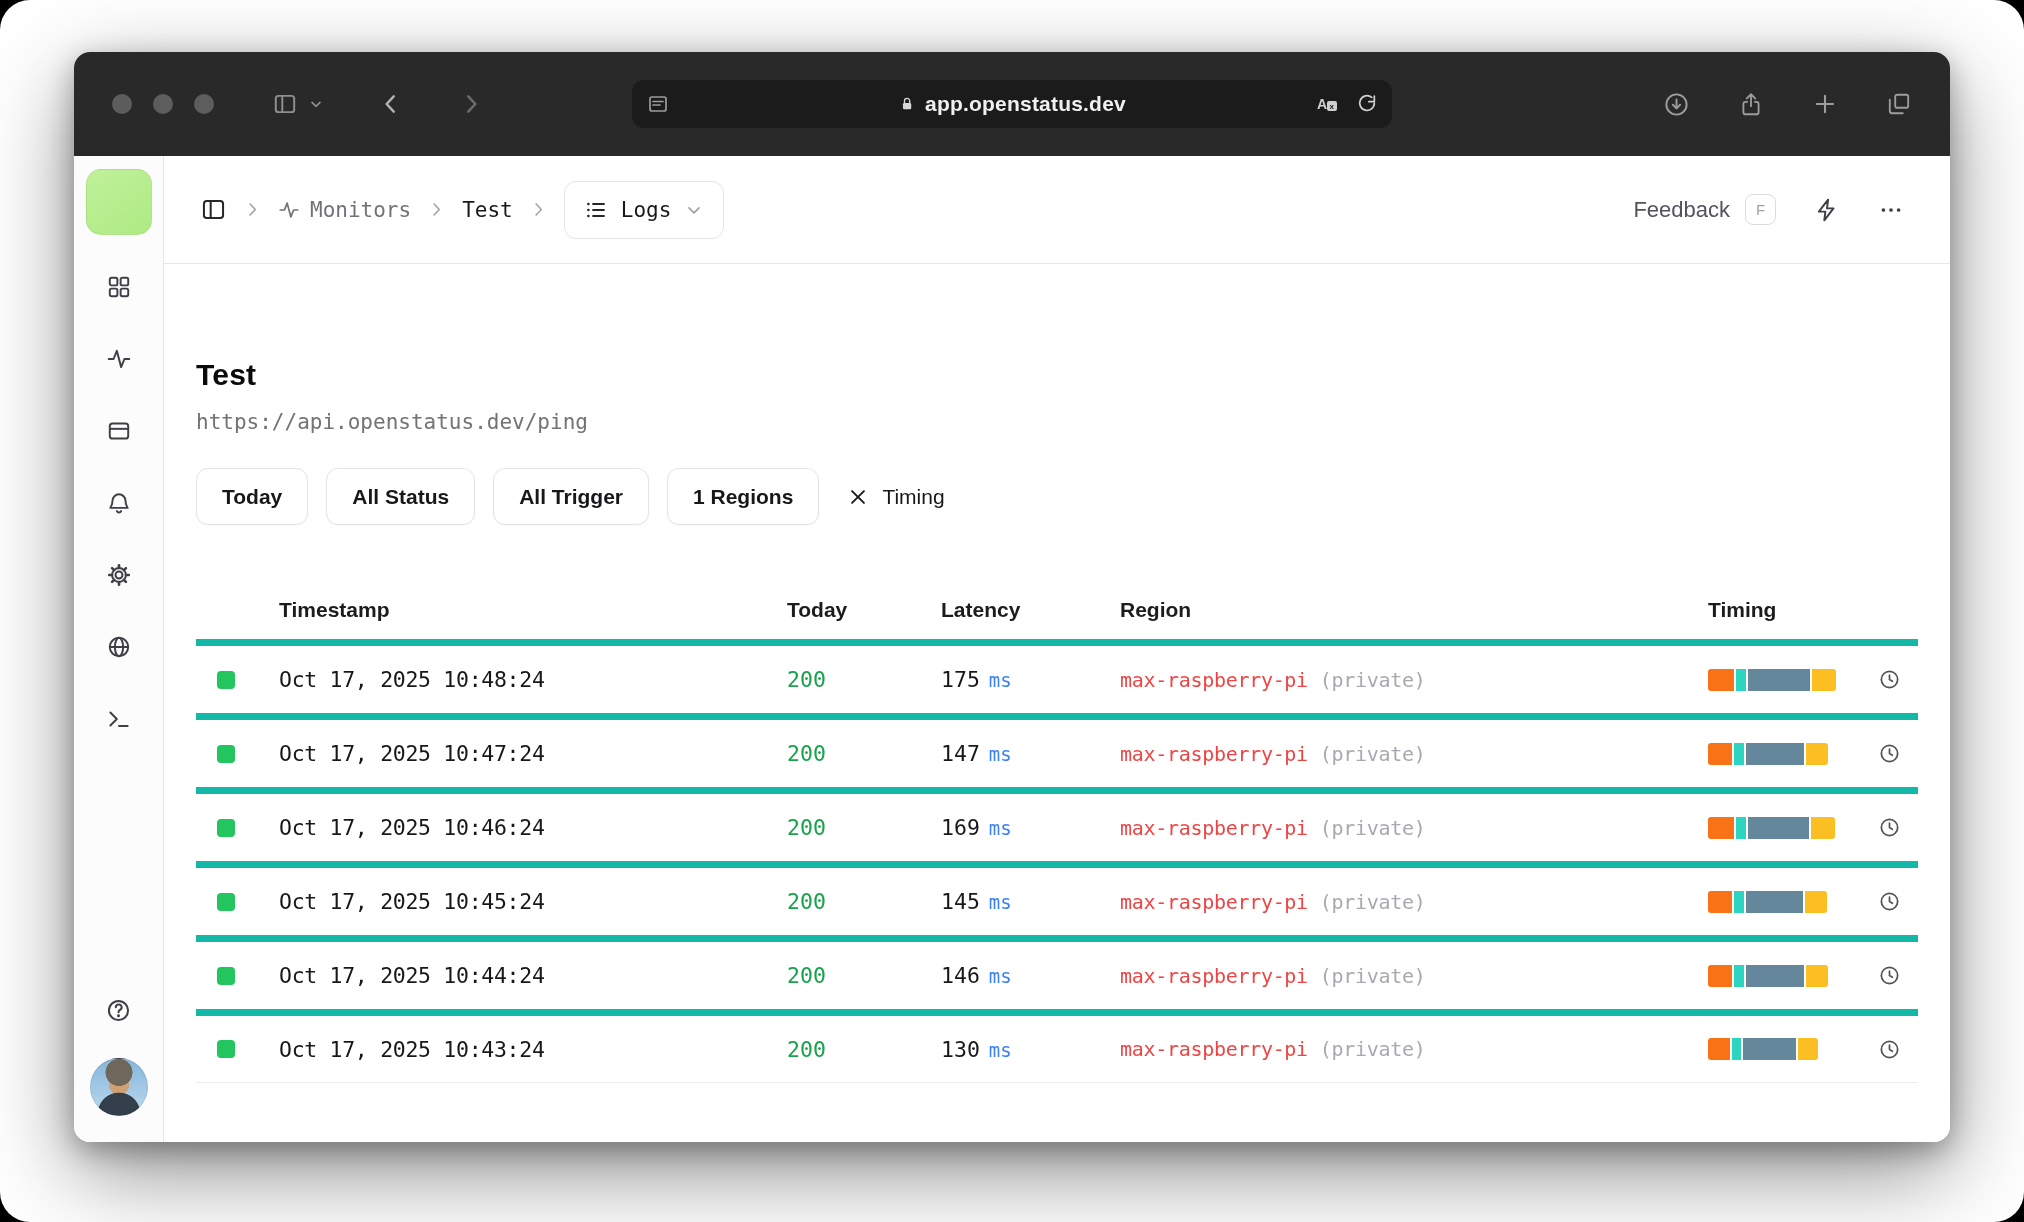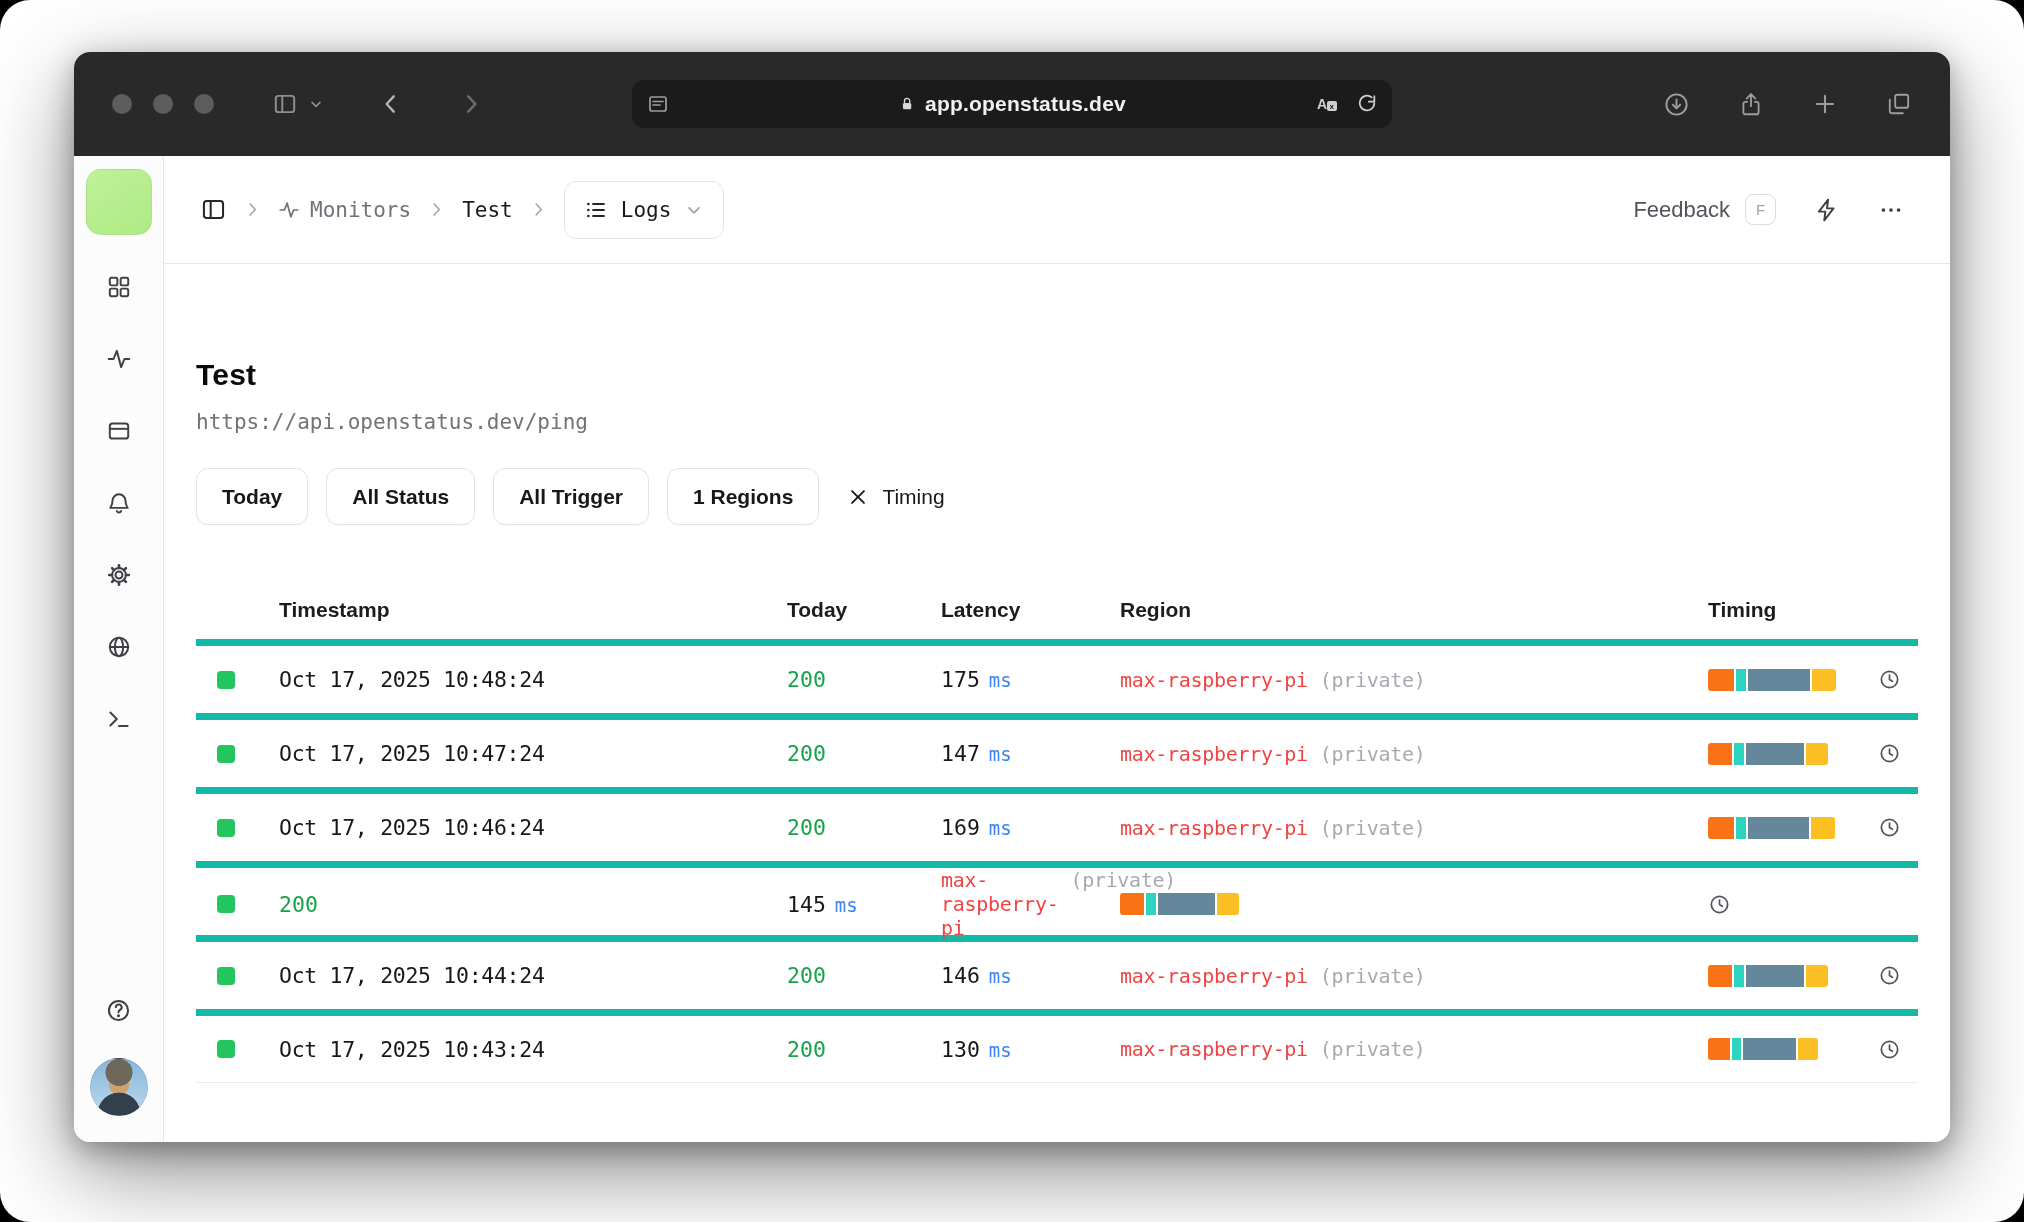--- a/index.html
+++ b/index.html
@@ -510,20 +510,21 @@
                       <circle cx="12" cy="12" r="8.5"></circle>
                       <polyline points="12 7.5 12 12 15 13.8"></polyline>
                     </svg>
     </div>
   </div>
 
   <div class="t-grid t-row">
     <div class="c-ind">
                     <span class="ind"></span>
                   </div>
+    <div class="c-ts mono">Oct 17, 2025 10:45:24</div>
     <div class="c-status mono">200</div>
     <div class="c-lat mono">
       <span class="lat-num">145</span>
       <span class="lat-unit">ms</span>
     </div>
     <div class="c-region mono">
       <span class="region-name">max-raspberry-pi</span>
       <span class="region-badge">(private)</span>
     </div>
     <div class="c-timing">

